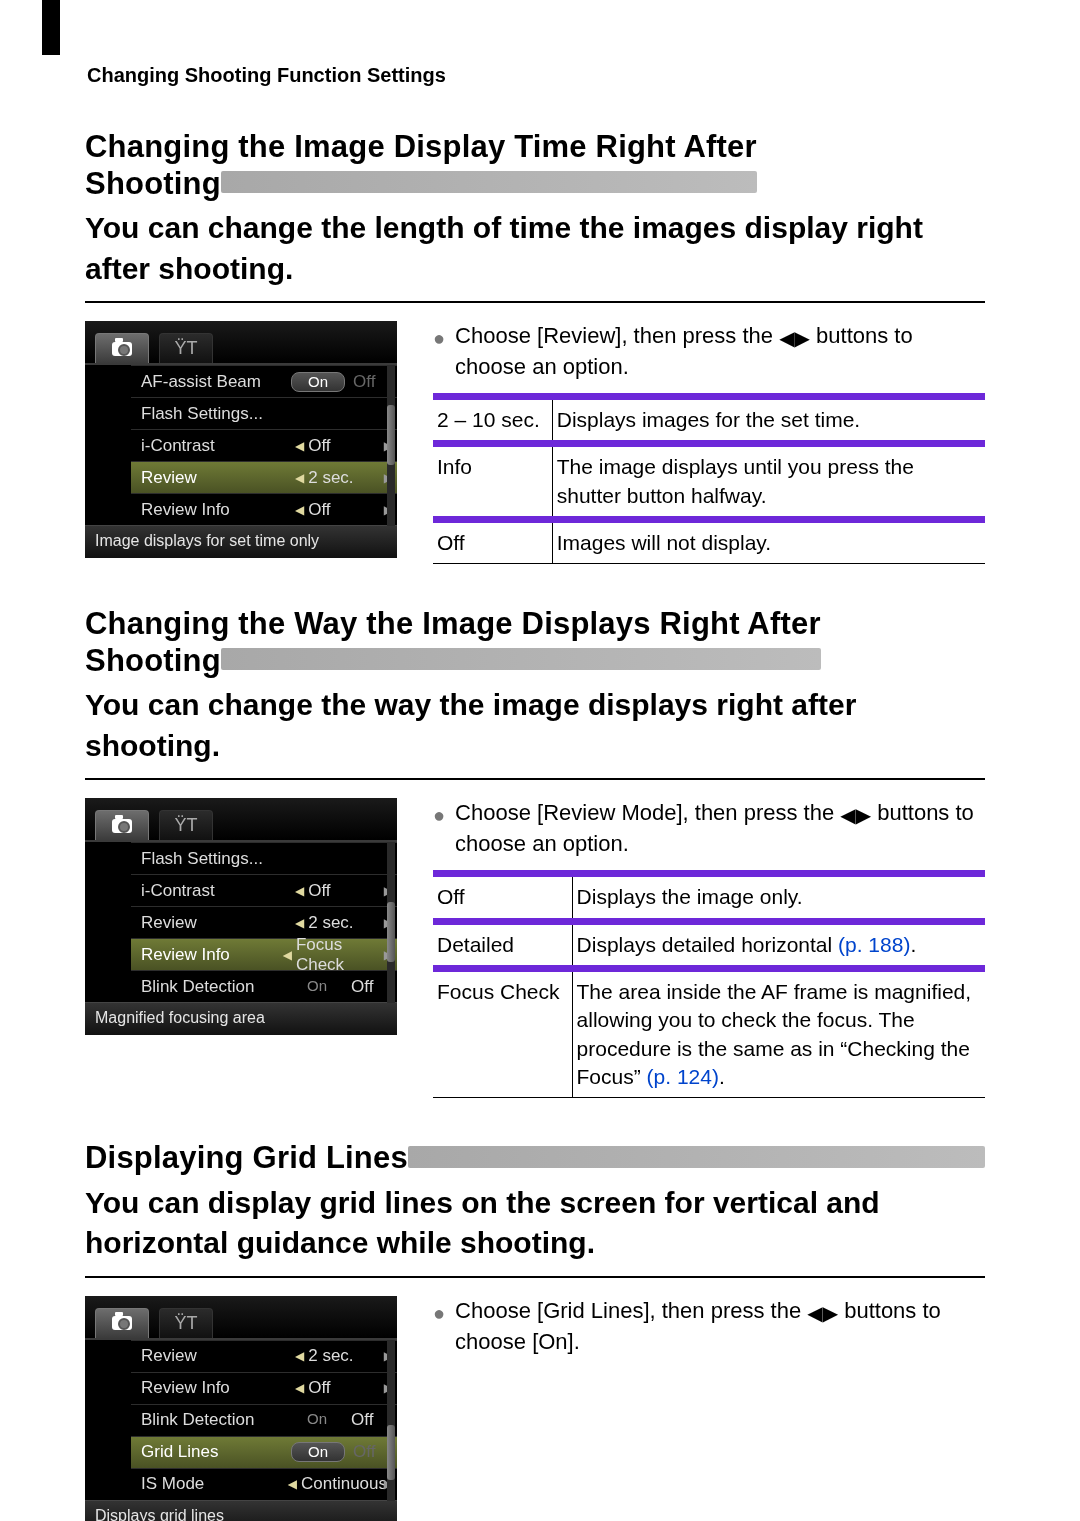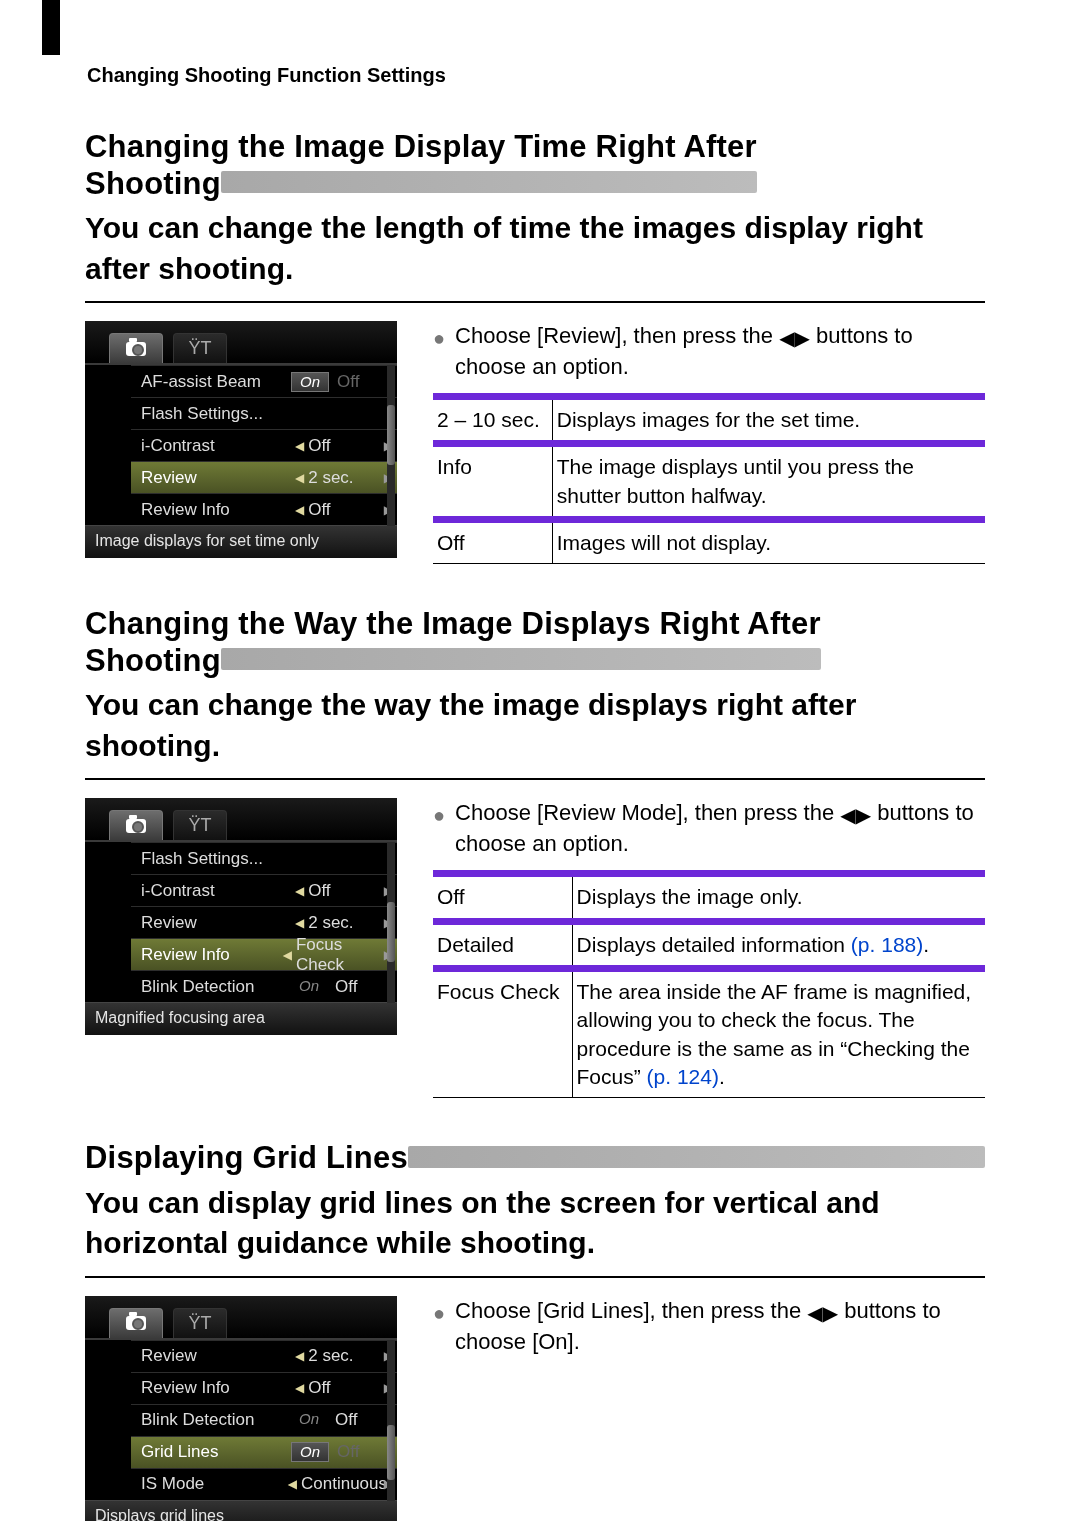--- a/index.html
+++ b/index.html
@@ -79,21 +79,21 @@
     color: #ddd;
     font-family: Arial, Helvetica, sans-serif;
     font-size: 17px;
     width: 312px;
     position: relative;
   }
   .cam-tabs {
     display: flex;
     align-items: center;
     height: 44px;
-    padding: 0 24px;
+    padding: 0 10px;
     gap: 10px;
     background: linear-gradient(#1a1a1a,#000);
     border-bottom: 2px solid #3a3a3a;
   }
   .tab {
     width: 54px; height: 30px;
     border-top-left-radius: 4px;
     border-top-right-radius: 4px;
     display:flex;align-items:center;justify-content:center;
     transform: translateY(6px);
@@ -147,21 +147,21 @@
     top:44px; right:2px; width:8px;
     bottom: 32px;
     background:#2a2a2a;
   }
   .scroll-thumb {
     position:absolute; left:0; width:8px;
     background: linear-gradient(to right,#888,#555);
     border-radius:3px;
   }
   .onoff { display:flex; gap:8px; }
-  .onoff .on { color:#fff; border:1px solid #777; padding:0 8px; border-radius:0; font-size:15px; background:linear-gradient(#555,#333);font-style:italic; }
+  .onoff .on { color:#fff; border:1px solid #777; padding:0 16px; border-radius:8px; font-size:15px; background:linear-gradient(#555,#333); }
   .onoff .on.dim { border:none; color:#888; background:none; }
   .onoff .off { color:#666; }
   .onoff .off.bright { color:#ddd; }
 
   
   .rcol { flex: 1; }
   .bullet-line {
     display: flex;
     gap: 10px;
     font-size: 22px;
@@ -381,21 +381,21 @@
       </span>
     </div>
     <table class="opts">
       <tbody>
           <tr>
             <td>Off</td>
             <td>Displays the image only.</td>
           </tr>
       <tr>
             <td>Detailed</td>
-            <td><span>Displays detailed information </span><span class="plink">(p. 188)</span><span>.</span></td>
+            <td><span>Displays detailed horizontal </span><span class="plink">(p. 188)</span><span>.</span></td>
           </tr>
       <tr>
             <td>Focus Check</td>
             <td><span>The area inside the AF frame is magnified, allowing you to check the focus. The procedure is the same as in “Checking the Focus” </span><span class="plink">(p. 124)</span><span>.</span></td>
           </tr>
     </tbody>
       </table>
   </div>
 </div>
 

